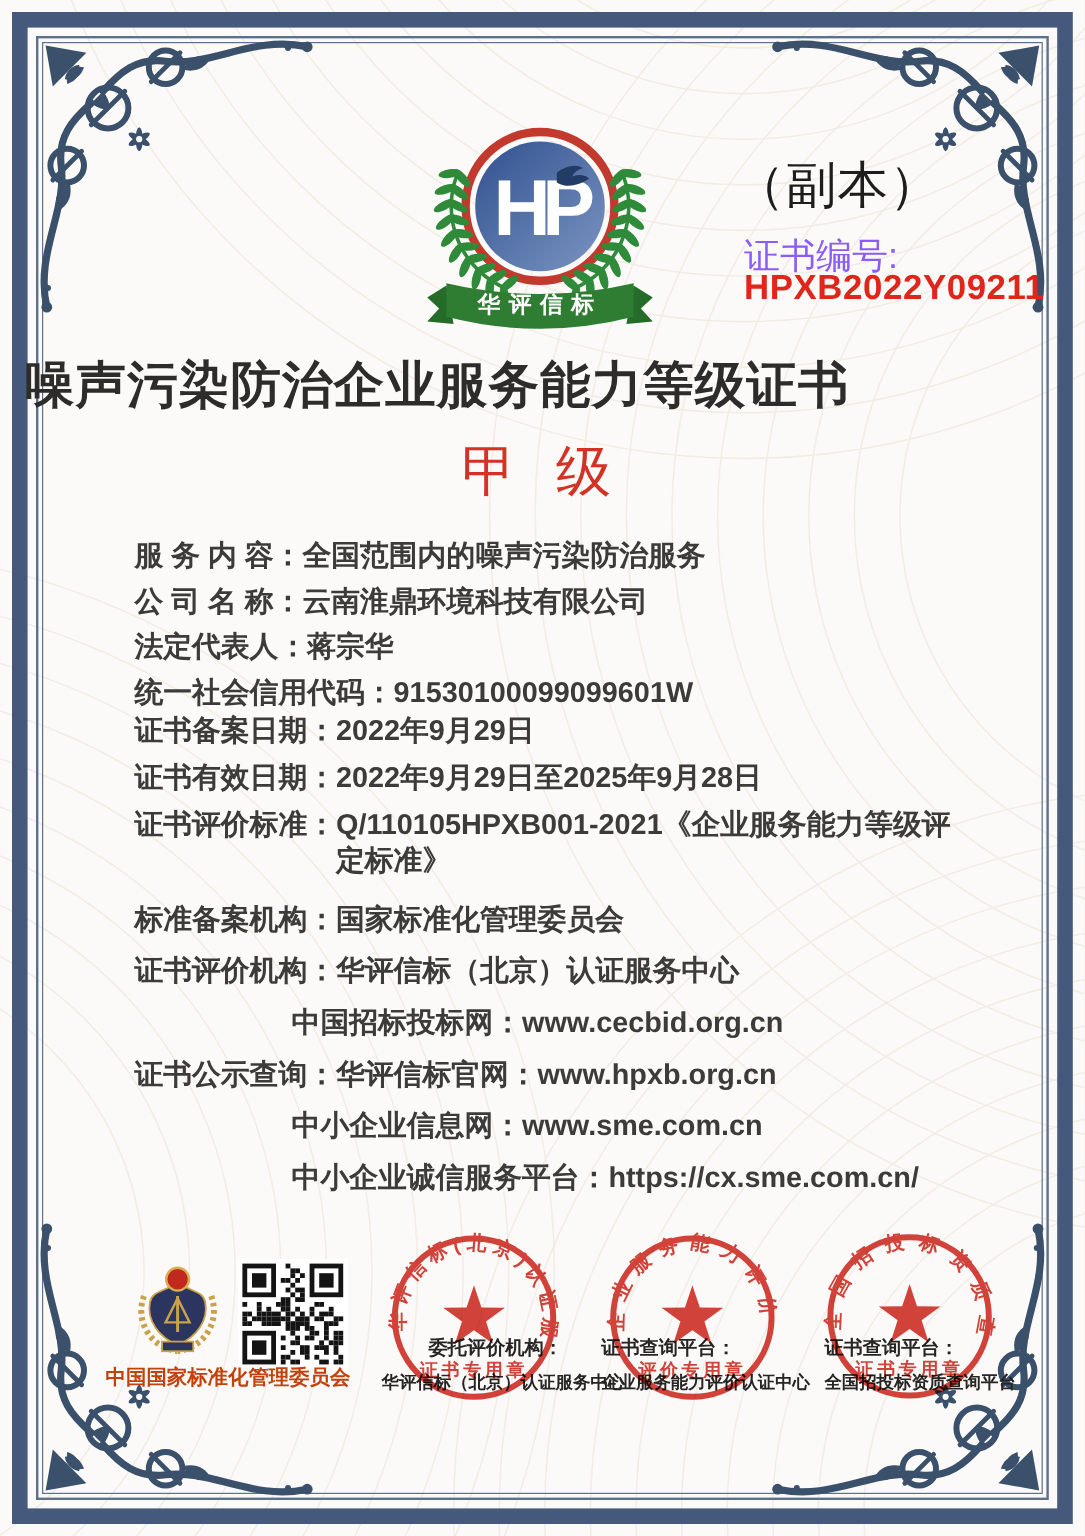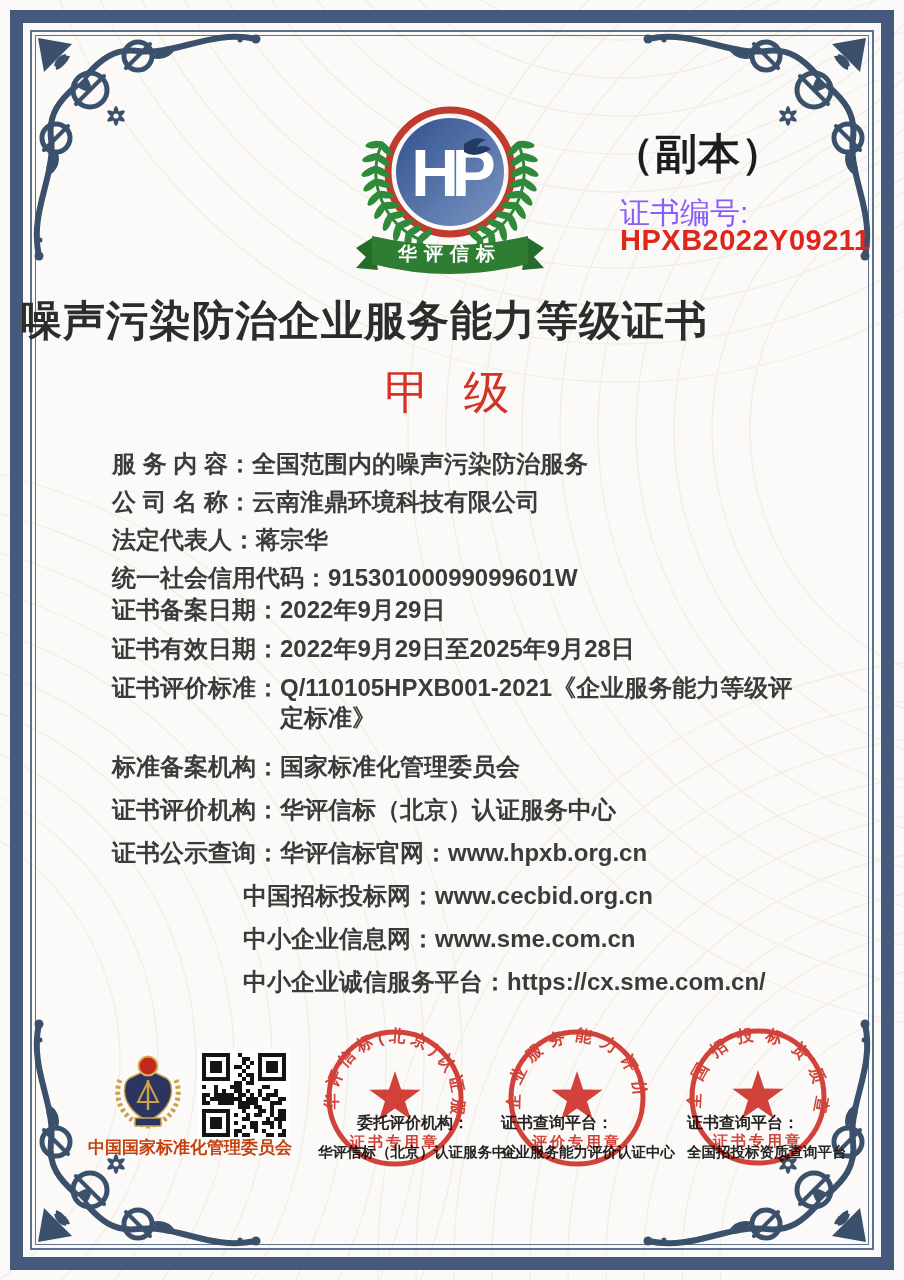--- a/index.html
+++ b/index.html
@@ -13,21 +13,21 @@
   .frame-inner2 { position:absolute; inset:35px; border:1px solid #5c718d; pointer-events:none; }
   .corner { position:absolute; width:235px; height:235px; pointer-events:none; }
   .corner.tl { top:26px; left:26px; }
   .corner.tr { top:26px; right:26px; transform:scaleX(-1); }
   .corner.bl { bottom:26px; left:26px; transform:scaleY(-1); }
   .corner.br { bottom:26px; right:26px; transform:scale(-1,-1); }
   #texture { position:absolute; inset:0; width:100%; height:100%; opacity:.55; }
 
   
   .logo { position:absolute; left:352px; top:92px; }
-  .copy-label { position:absolute; left:612px; top:126px; font-size:42px; font-weight:700; color:#1d1d1d; letter-spacing:1px; }
+  .copy-label { position:absolute; left:612px; top:126px; font-size:42px; font-weight:400; color:#1d1d1d; letter-spacing:1px; }
   .certno-label { position:absolute; left:620px; top:193px; font-size:30px; font-weight:400; color:#8b5cf6; }
   .certno-value { position:absolute; left:620px; top:224px; font-size:29px; font-weight:700; color:#e0251b; letter-spacing:.5px; }
 
   .title { position:absolute; left:0; top:293px; width:728px; text-align:center; font-size:42px; font-weight:900; color:#2d2c2a; letter-spacing:1px; }
   .grade { position:absolute; left:0; top:362px; width:904px; text-align:center; font-size:46px; font-weight:400; color:#d23325; letter-spacing:10px; }
 
   
   .block { position:absolute; left:112px; width:702px; color:#3c3b39; }
   .block .row { display:flex; align-items:flex-start; font-size:24px; font-weight:600; line-height:30px; margin-bottom:8px; }
   .block .row .lbl { white-space:nowrap; }
@@ -256,26 +256,26 @@
 
   <div class="block" id="block3">
     <div class="row">
         <span class="lbl">标准备案机构：</span>
         <span class="val">国家标准化管理委员会</span>
       </div>
     <div class="row">
         <span class="lbl">证书评价机构：</span>
         <span class="val">华评信标（北京）认证服务中心</span>
       </div>
+    <div class="row indent">
+        <span class="val">中国招标投标网：www.cecbid.org.cn</span>
+      </div>
     <div class="row">
         <span class="lbl">证书公示查询：</span>
         <span class="val">华评信标官网：www.hpxb.org.cn</span>
-      </div>
-    <div class="row indent">
-        <span class="val">中国招标投标网：www.cecbid.org.cn</span>
       </div>
     <div class="row indent">
         <span class="val">中小企业信息网：www.sme.com.cn</span>
       </div>
     <div class="row indent">
         <span class="val">中小企业诚信服务平台：https://cx.sme.com.cn/</span>
       </div>
   </div>
 
   <svg class="emblem" width="84" height="84" viewBox="0 0 84 84">

